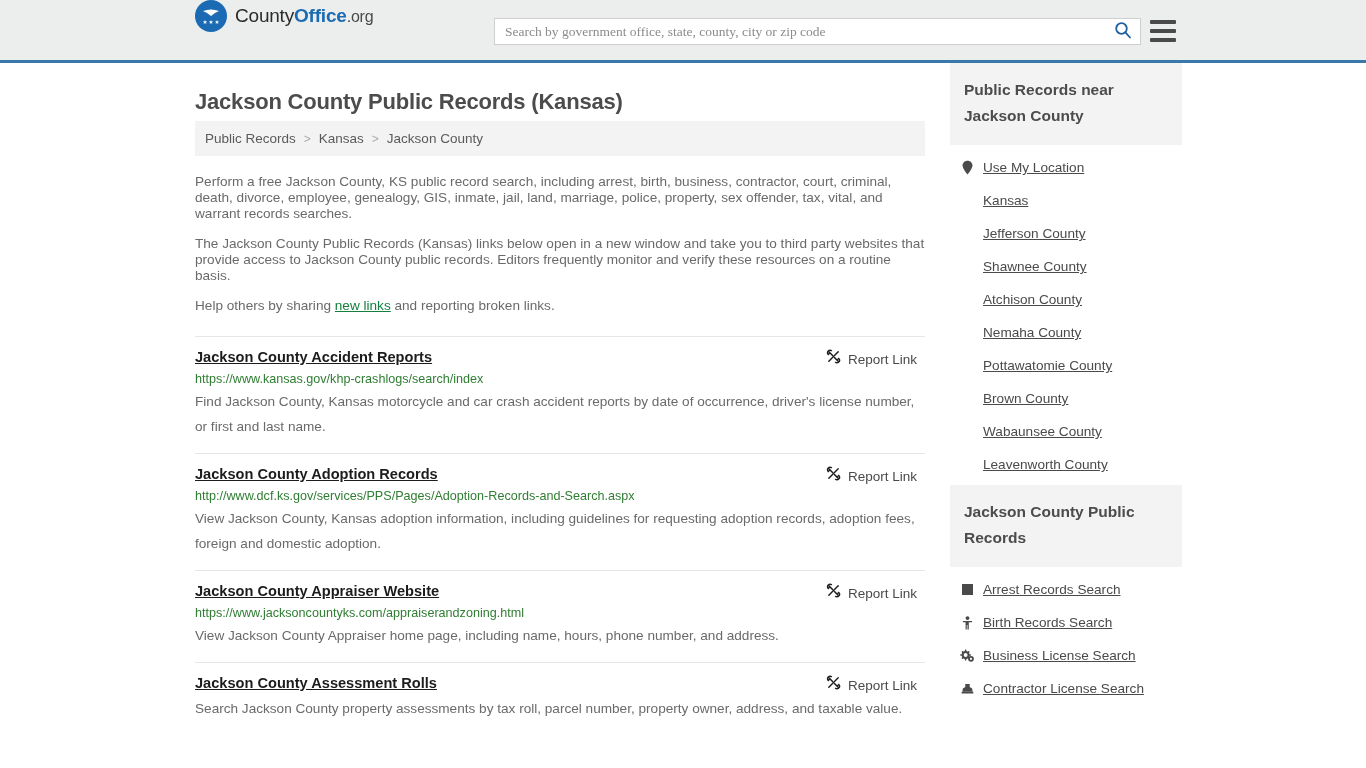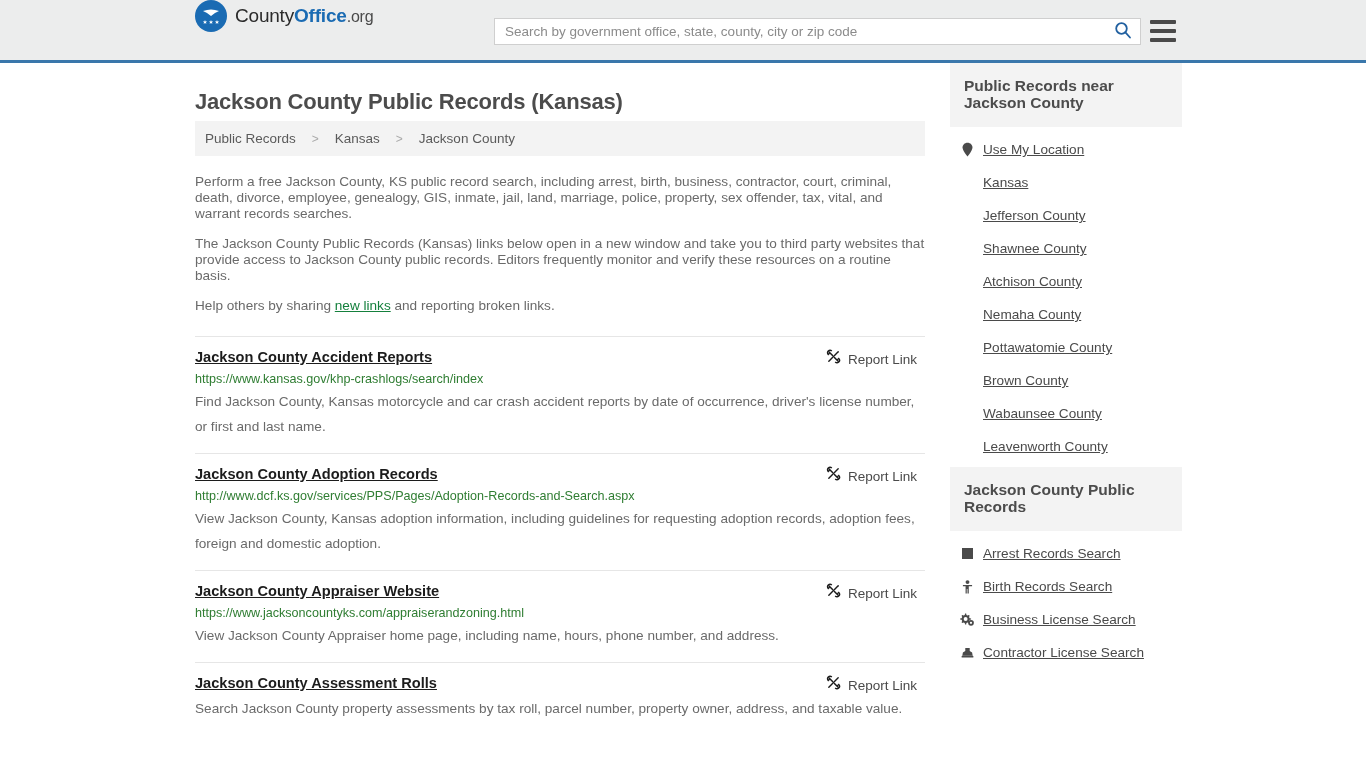--- a/index.html
+++ b/index.html
@@ -59,21 +59,21 @@
     align-items: center;
   }
   .search-input {
     flex: 1;
     height: 100%;
     border: none;
     outline: none;
     padding: 0 10px;
     font-size: 13.5px;
     color: #333;
-    font-family: Liberation Sans, sans-serif;
+    font-family: Liberation Serif, serif;
     background: transparent;
   }
   .search-input::placeholder { color: #8b8b8b; }
   .search-btn {
     width: 34px; height: 100%;
     border: none; background: transparent;
     cursor: pointer;
     display: flex; align-items: center; justify-content: center;
   }
   .menu-btn {
@@ -114,21 +114,21 @@
     letter-spacing: -0.2px;
   }
 
   .breadcrumb {
     background: #f3f3f3;
     padding: 10px 10px;
     font-size: 13.5px;
     color: #777;
     display: flex;
     align-items: center;
-    gap: 16px;
+    gap: 8px;
   }
   .breadcrumb a {
     color: #5a5a5a;
     text-decoration: none;
   }
   .breadcrumb .sep { color: #aaa; font-size: 12px; }
 
   .intro p {
     font-size: 13.6px;
     line-height: 16px;
@@ -181,21 +181,21 @@
   }
 
   
   .side-card { margin-bottom: 4px; }
   .side-head {
     background: #f3f3f3;
     padding: 14px 14px 16px 14px;
     font-size: 15.5px;
     font-weight: bold;
     color: #4c4c4c;
-    line-height: 17px;
+    line-height: 26px;
   }
   .side-links { padding: 6px 0 0 0; }
   .side-link {
     display: flex;
     align-items: center;
     gap: 9px;
     padding: 9px 0 9px 10px;
     font-size: 13.6px;
   }
   .side-link a {

